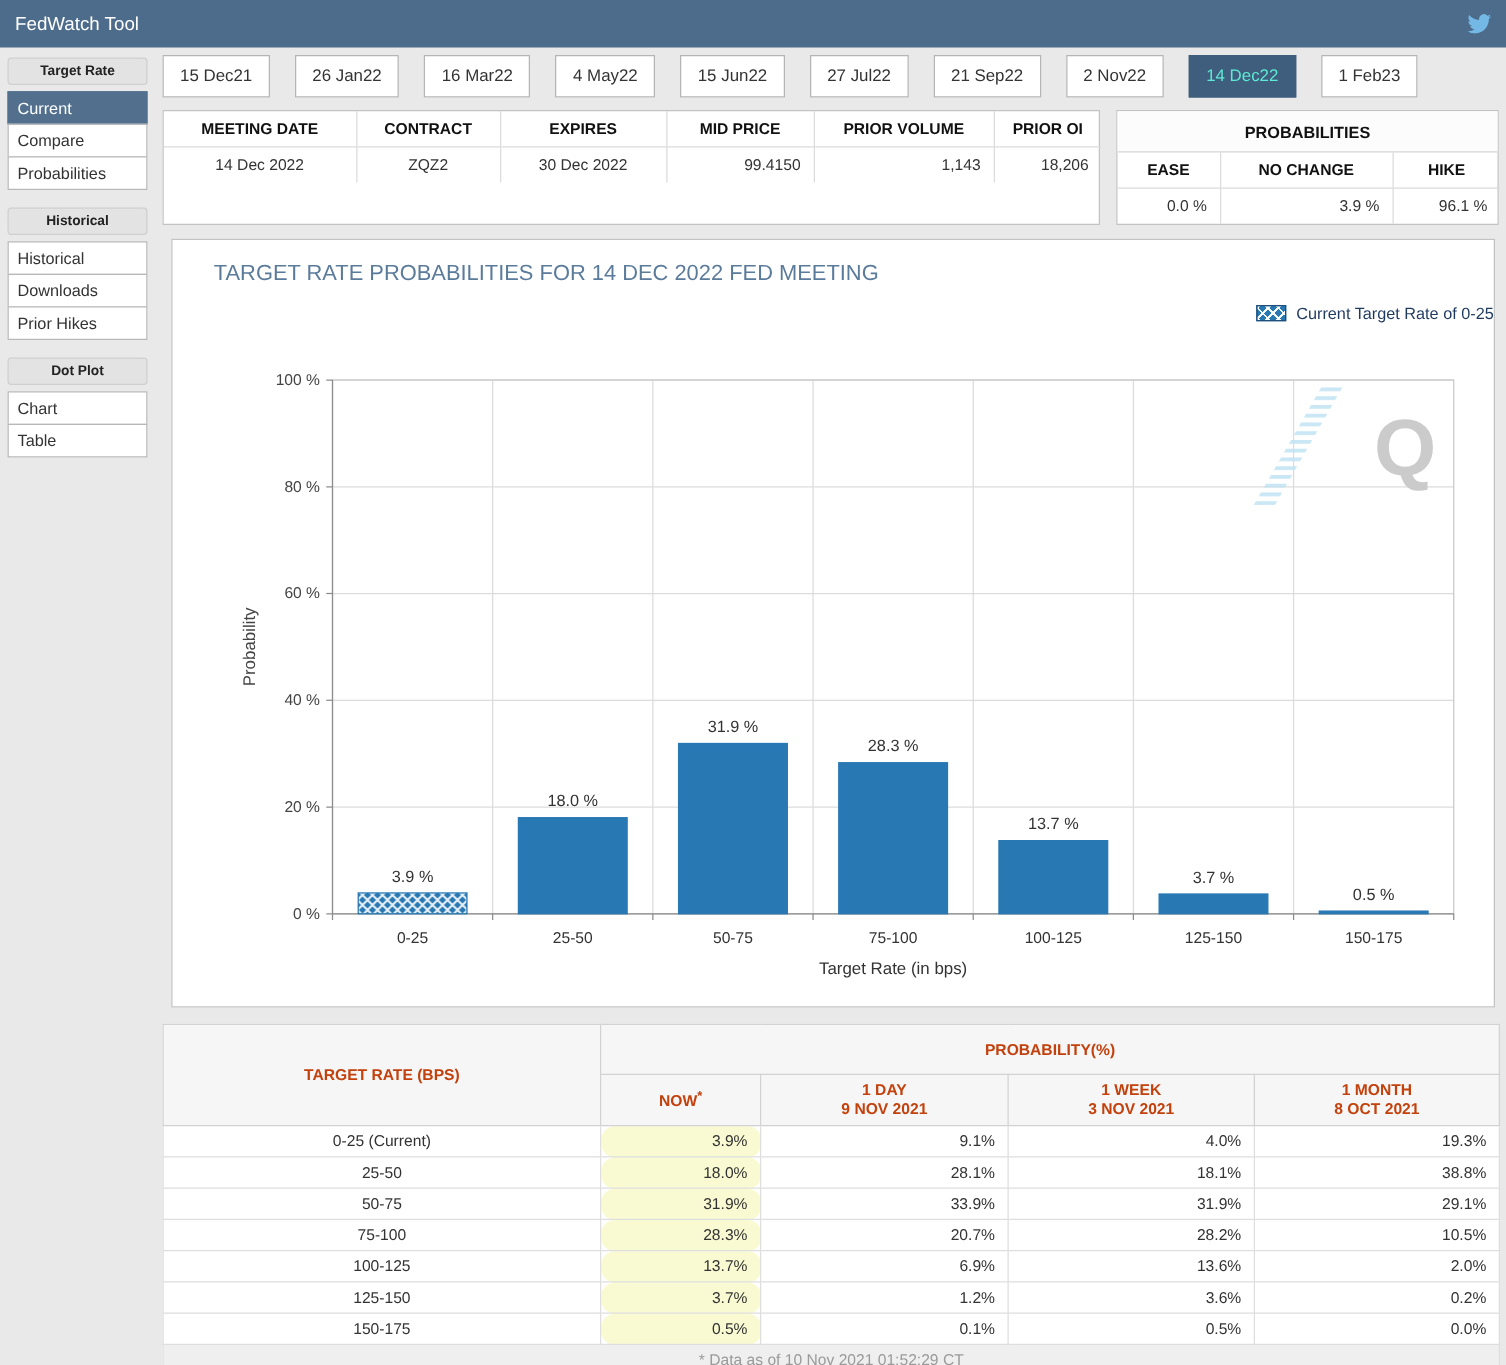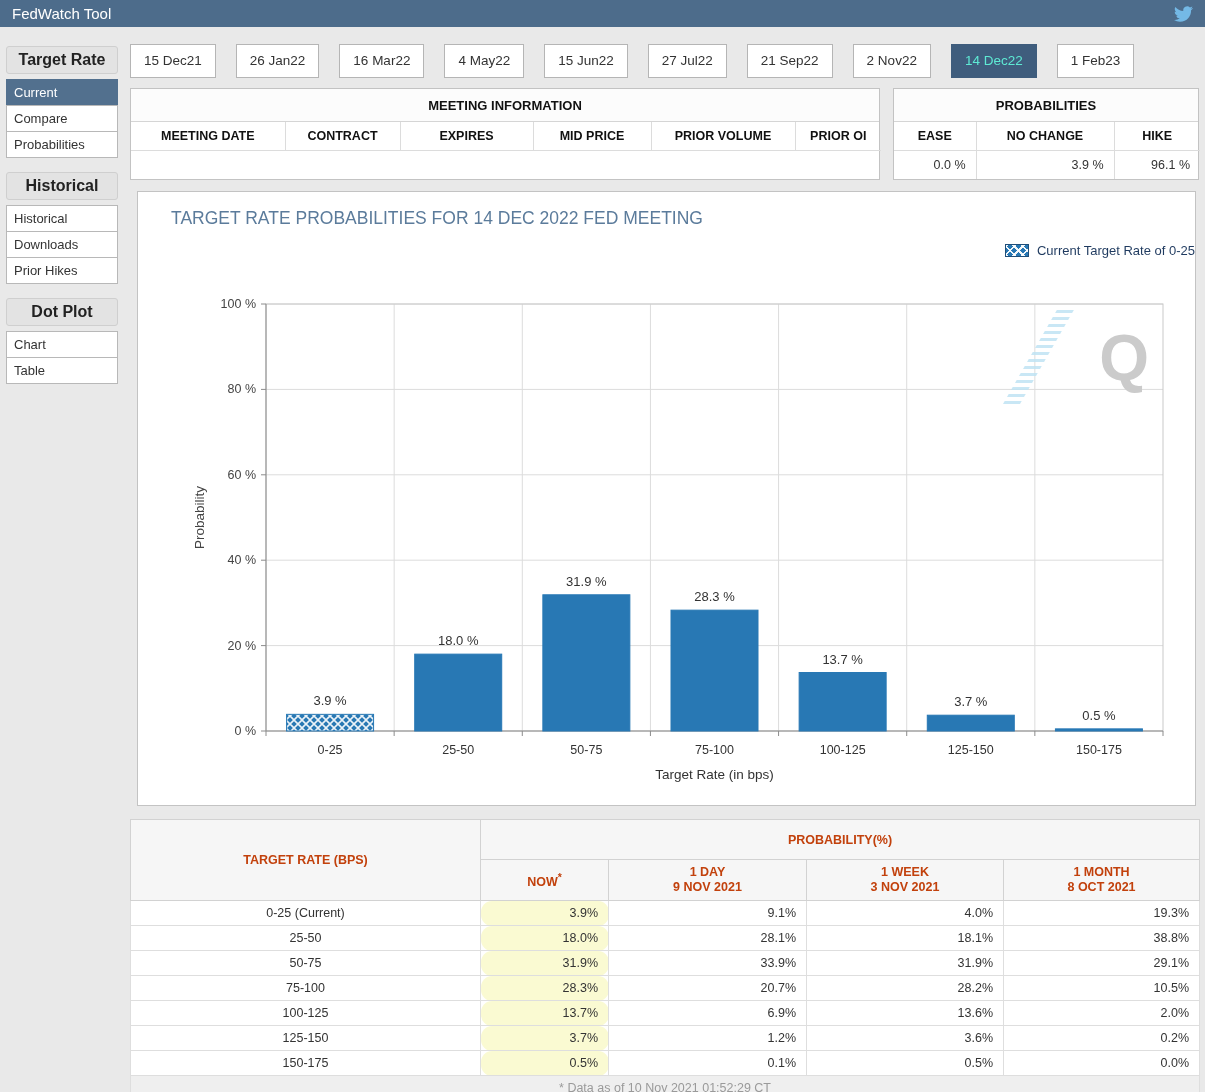--- a/index.html
+++ b/index.html
@@ -1,28 +1,28 @@
 <!DOCTYPE html>
 <html><head>
 <meta charset="utf-8">
 <style>
   * { box-sizing: border-box; margin: 0; padding: 0; }
   html,body { width:1205px; height:1092px; overflow:hidden; }
   body { background:#e9e9e9; font-family:"Liberation Sans", sans-serif; color:#333; position:relative; }
 
   
-  .topbar { height:27px; background:#4d6c8b; color:#fff; display:flex; align-items:center;
+  .topbar { height:38px; background:#4d6c8b; color:#fff; display:flex; align-items:center;
             padding:0 12px; font-size:15px; }
   .topbar .spacer { flex:1; }
   .tw-icon { width:19px; height:16px; cursor:pointer; }
 
   
   .sidebar { position:absolute; left:6px; top:46px; width:112px; }
   .side-header { background:#e3e3e3; border:1px solid #cfcfcf; border-radius:3px; font-weight:bold;
-                 font-size:16px; text-align:center; padding:4px 0; color:#222; margin-top:14px; }
+                 font-size:11px; text-align:center; padding:4px 0; color:#222; margin-top:14px; }
   .side-header:first-child { margin-top:0; }
   .side-item { background:#fff; border:1px solid #b8b8b8; font-size:13px; padding:5px 7px;
                margin-top:-1px; color:#333; cursor:pointer; }
   .side-item.first { margin-top:5px; }
   .side-item.selected { background:#52708e; border-color:#52708e; color:#fff; }
 
   
   .main { position:absolute; left:130px; top:44px; width:1069px; }
 
   .tabs { display:flex; gap:20px; }
@@ -100,38 +100,45 @@
       <div class="tab">15 Jun22</div>
       <div class="tab">27 Jul22</div>
       <div class="tab">21 Sep22</div>
       <div class="tab">2 Nov22</div>
       <div class="tab active">14 Dec22</div>
       <div class="tab">1 Feb23</div>
     </div>
 
   <div class="panels-row">
     <div class="panel" style="width:750px;">
-      <div class="panel-caption">MEETING INFORMATION</div>
       <table class="info-table">
         <colgroup>
             <col style="width: 154px;">
             <col style="width: 115px;">
             <col style="width: 133px;">
             <col style="width: 118px;">
             <col style="width: 144px;">
             <col style="width: 86px;">
           </colgroup>
         <tbody>
           <tr>
               <th>MEETING DATE</th>
               <th>CONTRACT</th>
               <th>EXPIRES</th>
               <th>MID PRICE</th>
               <th>PRIOR VOLUME</th>
               <th>PRIOR OI</th>
+            </tr>
+          <tr>
+              <td style="text-align: center;">14 Dec 2022</td>
+              <td style="text-align: center;">ZQZ2</td>
+              <td style="text-align: center;">30 Dec 2022</td>
+              <td style="text-align: right;">99.4150</td>
+              <td style="text-align: right;">1,143</td>
+              <td style="text-align: right;">18,206</td>
             </tr>
         </tbody>
       </table>
     </div>
     <div class="panel" style="width:306px;">
       <div class="panel-caption">PROBABILITIES</div>
       <table class="info-table">
         <colgroup>
             <col style="width: 82px;">
             <col style="width: 138px;">

